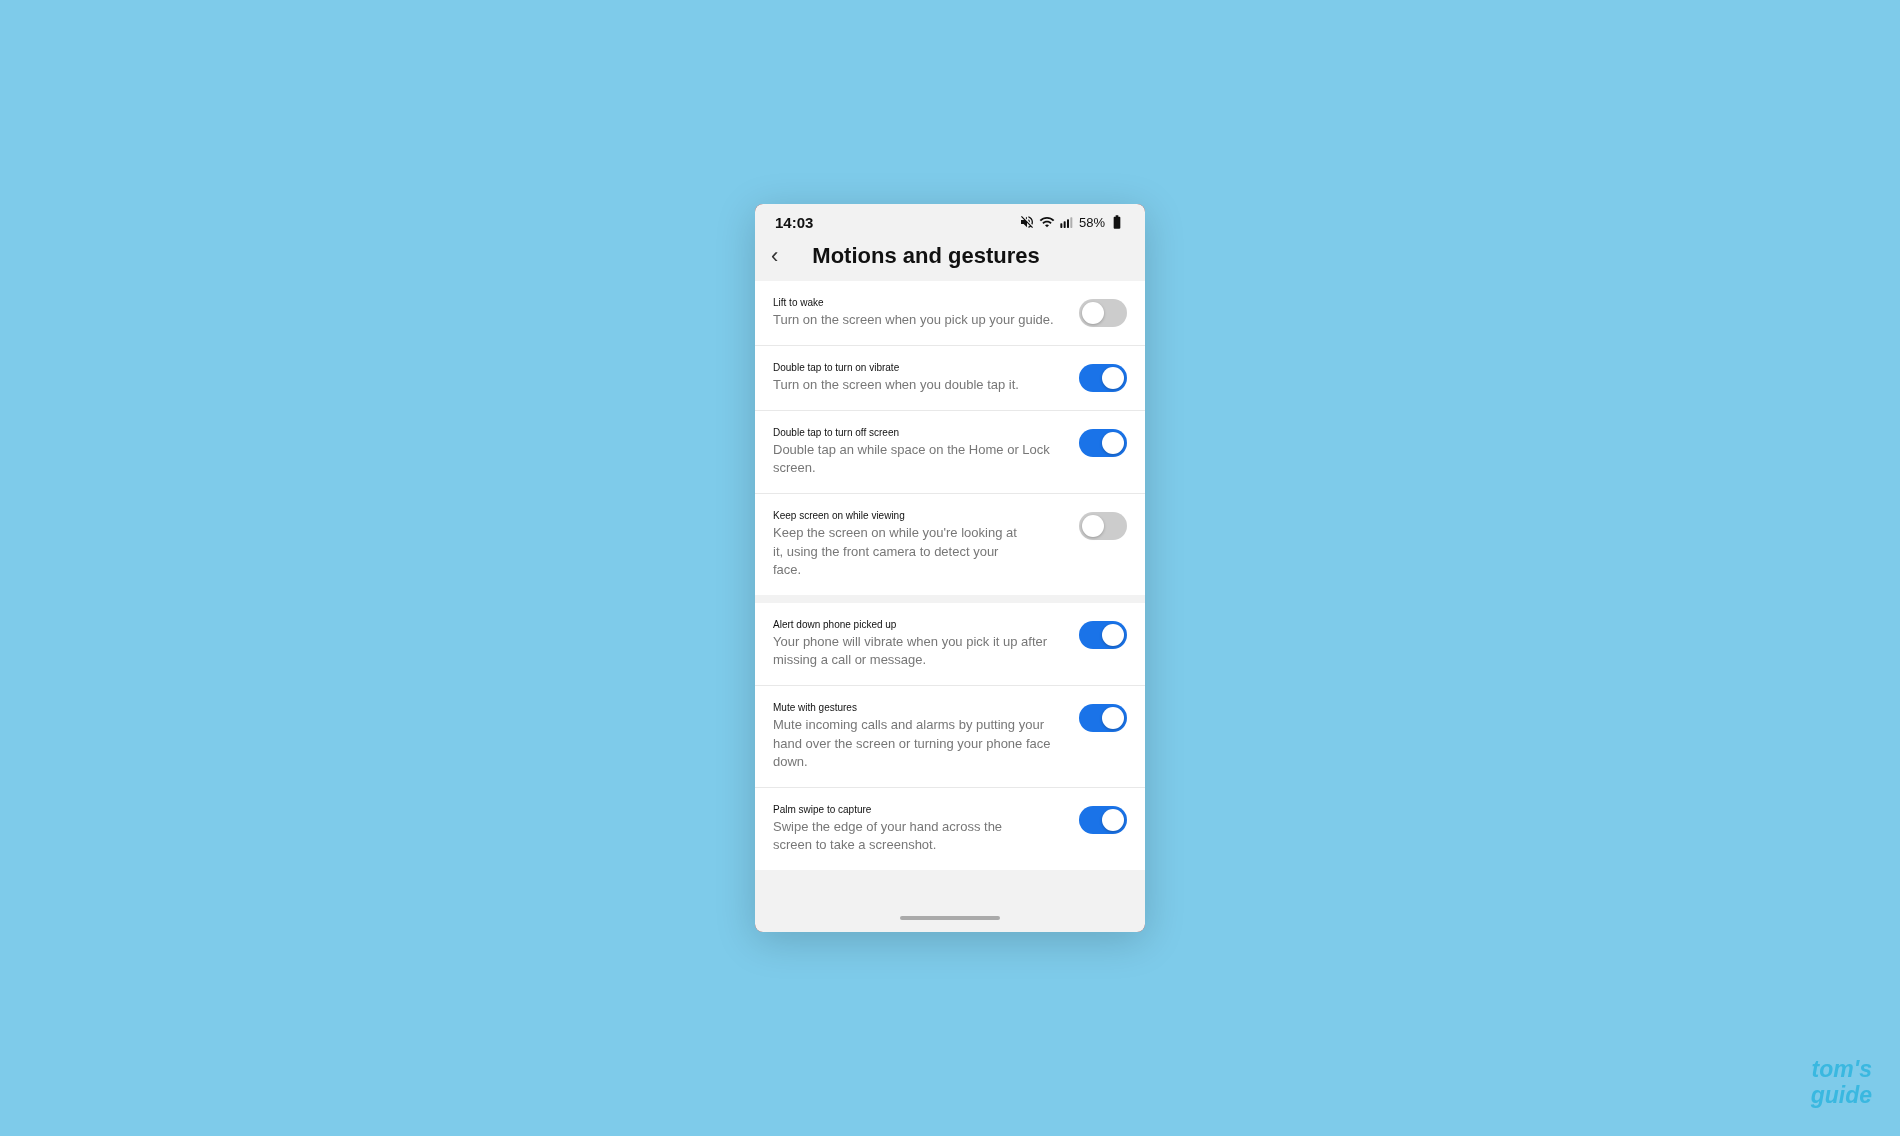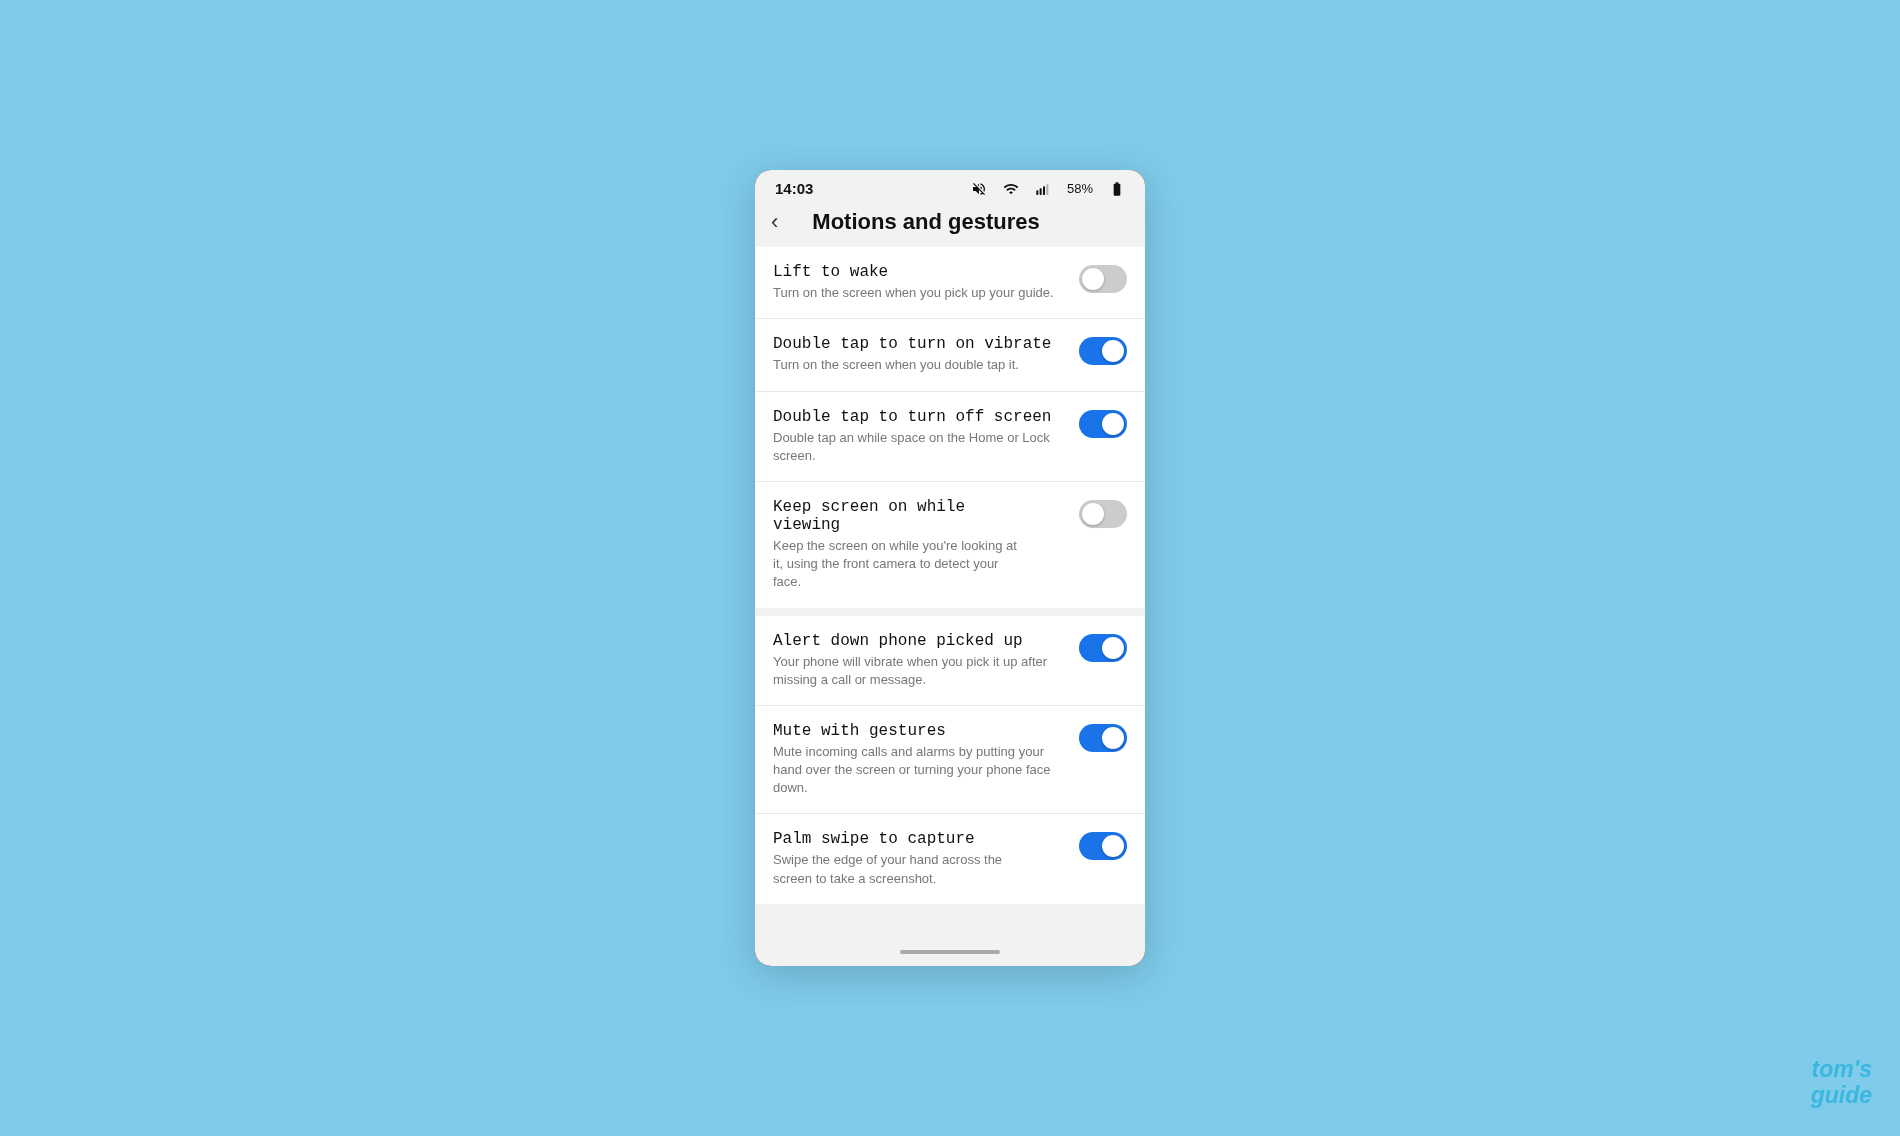--- a/index.html
+++ b/index.html
@@ -25,21 +25,21 @@
       font-weight: 900;
       font-style: italic;
       line-height: 1.1;
       text-align: right;
       user-select: none;
     }
 
     .phone-frame {
       width: 390px;
       background: #7f1d1d;
-      border-radius: 16px;
+      border-radius: 8px;
       overflow: hidden;
       box-shadow: 0 8px 40px rgba(0,0,0,0.18);
       display: flex;
       flex-direction: column;
     }
 
     
     .status-bar {
       background: #f2f2f2;
       padding: 10px 20px 6px 20px;
@@ -50,21 +50,21 @@
 
     .status-time {
       font-size: 15px;
       font-weight: 600;
       color: #111;
     }
 
     .status-icons {
       display: flex;
       align-items: center;
-      gap: 16px;
+      gap: 4px;
       font-size: 13px;
       color: #111;
     }
 
     .status-icons svg {
       width: 16px;
       height: 16px;
       fill: #111;
     }
 
@@ -116,25 +116,24 @@
       border-bottom: none;
       gap: 41px;
     }
 
     .setting-text {
       flex: 1;
       margin-right: 14px;
     }
 
     .setting-title {
-      font-size: 16px;
+      font-size: 10px;
       font-weight: 500;
       color: #111;
       margin-bottom: 3px;
-      font-family: Liberation Mono, monospace;
     }
 
     .setting-desc {
       font-size: 13px;
       color: #777;
       line-height: 1.4;
     }
 
     
     .toggle {

